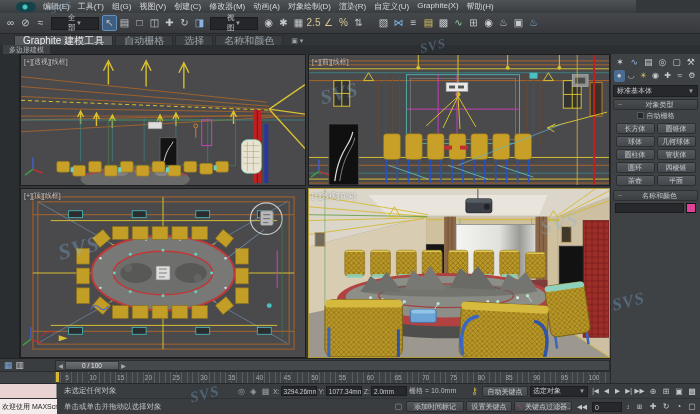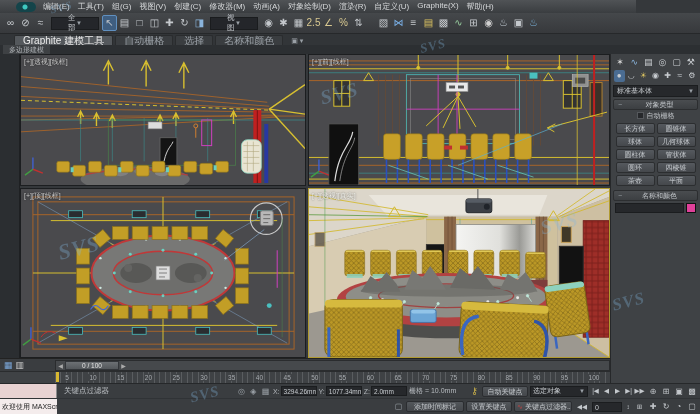--- a/index.html
+++ b/index.html
@@ -701,21 +701,21 @@
           <span class="">90</span>
           <span class="">95</span>
           <span class="">100</span>
         </div>
     </div>
   </div>
   <div class="abs time-marker"></div>
 
   <div class="abs srow" id="srow1">
     <span class="listener1"></span>
-    <span class="st-text">关键点过滤器</span>
+    <span class="st-text">未选定任何对象</span>
     <span class="ml-auto" style="display:flex;gap:1px">
         <span class="st-ic">◎</span>
         <span class="st-ic">◈</span>
         <span class="st-ic">▦</span>
       </span>
     <span class="coord">
       <span class="coord-label">X:</span>
       <span class="coord-field">3294.26mm</span>
     </span>
     <span class="coord">
@@ -743,20 +743,21 @@
     <span class="nav-grid">
         <span class="">⊕</span>
         <span class="">⊞</span>
         <span class="">▣</span>
         <span class="">▩</span>
       </span>
   </div>
 
   <div class="abs srow" id="srow2">
     <span class="listener2">欢迎使用 MAXScr</span>
+    <span class="st-text">单击或单击并拖动以选择对象</span>
     <span class="st-ic ml-auto">▢</span>
     <span class="sb-btn w56">添加时间标记</span>
     <span class="sb-btn w44">设置关键点</span>
     <span class="sb-btn w56 kf">
       <span class="kf-ic">∿</span>
       <span>关键点过滤器...</span>
     </span>
     <span class="pb-ic" style="width:16px">◀◀</span>
     <span class="frame-field">0</span>
     <span class="pb-ic" style="width:8px">↕</span>

